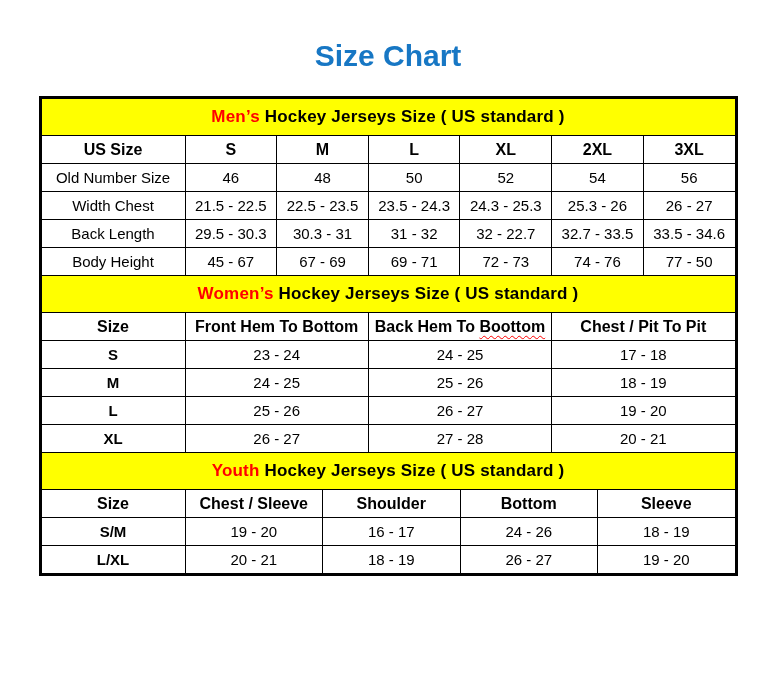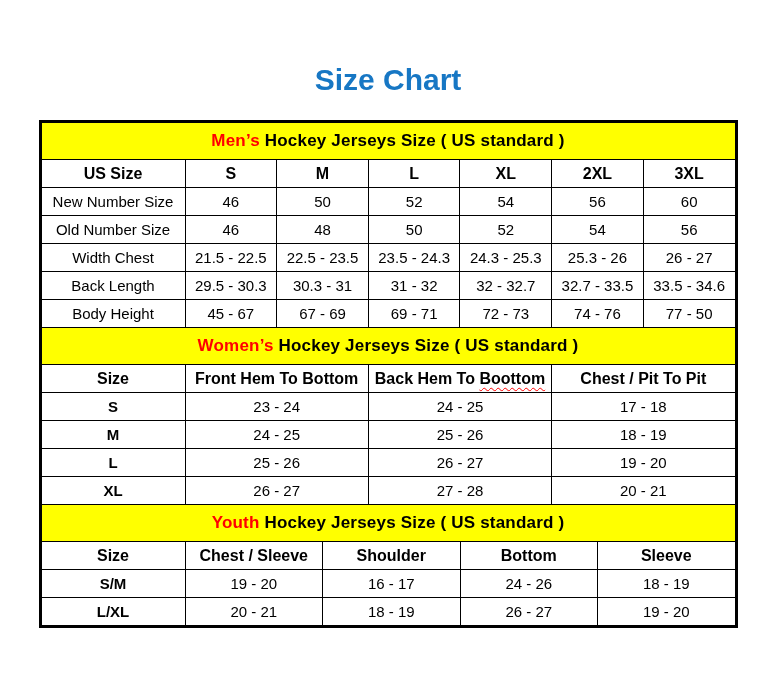--- a/index.html
+++ b/index.html
@@ -8,21 +8,21 @@
     background: #ffffff;
   }
   body {
     width: 776px;
     height: 692px;
     overflow: hidden;
     font-family: "Liberation Sans", sans-serif;
     color: #000;
   }
   .page-title {
-    padding-top: 62px;
+    padding-top: 38px;
     text-align: center;
     font-size: 30px;
     line-height: 36px;
     font-weight: 700;
     color: var(--title-color, #1777c4);
   }
   .chart-wrap {
     width: 699px;
     margin: 22px auto 0;
     border: 2px solid var(--border-color, #000);
@@ -93,29 +93,20 @@
         <tr class="head">
           <th>US Size</th>
           <th>S</th>
           <th>M</th>
           <th>L</th>
           <th>XL</th>
           <th>2XL</th>
           <th>3XL</th>
         </tr>
         <tr class="data">
-          <td>New Number Size</td>
-          <td>46</td>
-          <td>50</td>
-          <td>52</td>
-          <td>54</td>
-          <td>56</td>
-          <td>60</td>
-        </tr>
-        <tr class="data">
           <td>Old Number Size</td>
           <td>46</td>
           <td>48</td>
           <td>50</td>
           <td>52</td>
           <td>54</td>
           <td>56</td>
         </tr>
         <tr class="data">
           <td>Width Chest</td>
@@ -124,21 +115,21 @@
           <td>23.5 - 24.3</td>
           <td>24.3 - 25.3</td>
           <td>25.3 - 26</td>
           <td>26 - 27</td>
         </tr>
         <tr class="data">
           <td>Back Length</td>
           <td>29.5 - 30.3</td>
           <td>30.3 - 31</td>
           <td>31 - 32</td>
-          <td>32 - 32.7</td>
+          <td>32 - 22.7</td>
           <td>32.7 - 33.5</td>
           <td>33.5 - 34.6</td>
         </tr>
         <tr class="data">
           <td>Body Height</td>
           <td>45 - 67</td>
           <td>67 - 69</td>
           <td>69 - 71</td>
           <td>72 - 73</td>
           <td>74 - 76</td>

